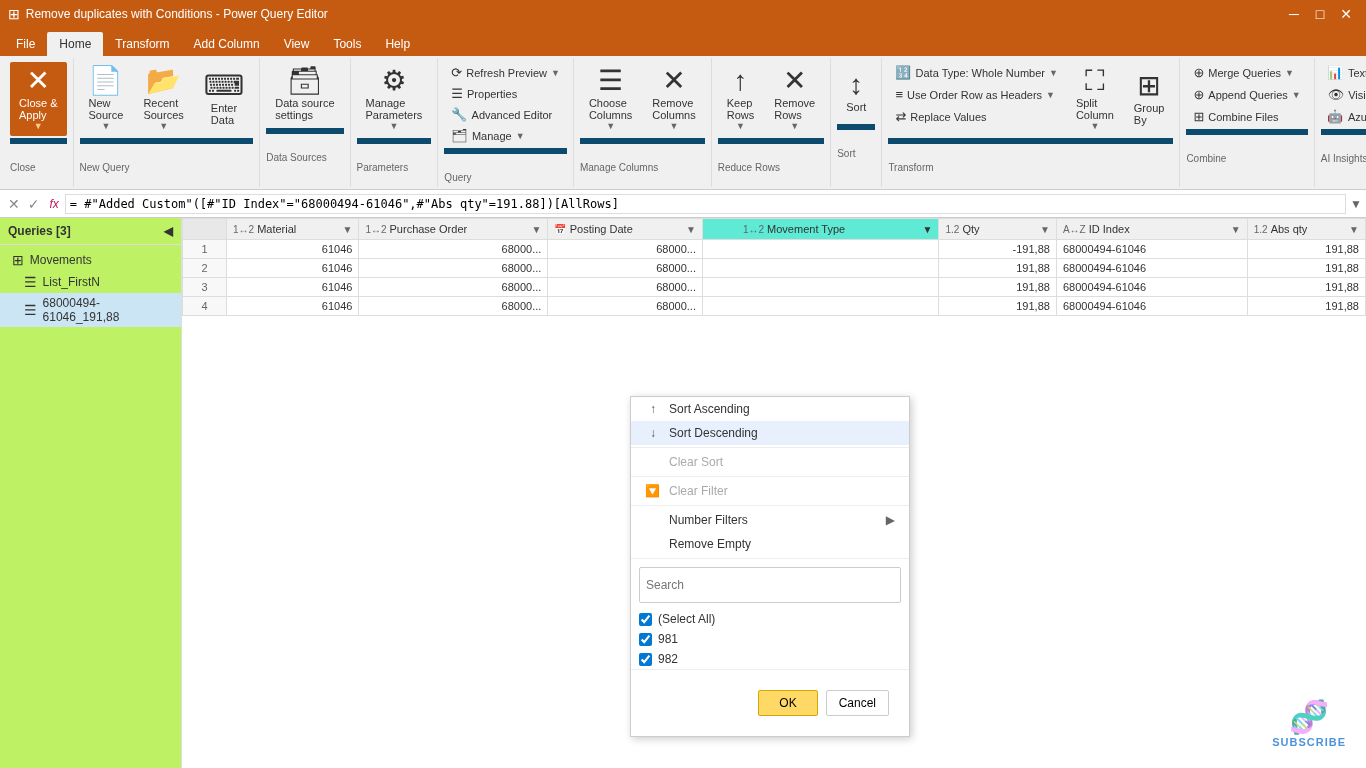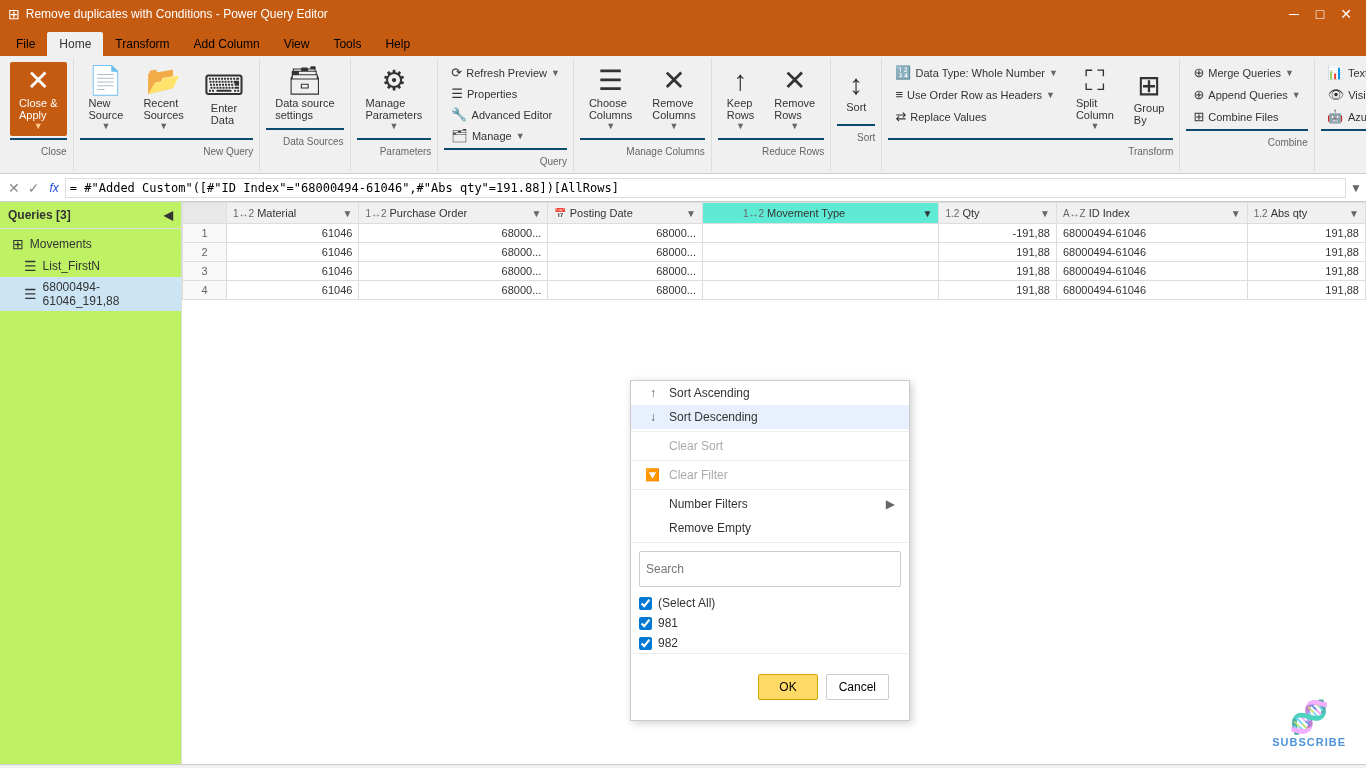--- a/index.html
+++ b/index.html
@@ -22,21 +22,21 @@
 
     
     .ribbon-tabs {
       background: #c55a11;
       display: flex;
       padding: 0 4px;
       padding-top: 4px;
     }
     .ribbon-tab {
       padding: 5px 12px;
-      color: #000000;
+      color: #ffffff;
       cursor: pointer;
       font-size: 12px;
       border-radius: 2px 2px 0 0;
     }
     .ribbon-tab.active {
       background: #f0f0f0;
       color: #333;
     }
 
     
@@ -51,21 +51,21 @@
 
     
     .formula-bar {
       background: white;
       border-bottom: 1px solid #ccc;
       display: flex;
       align-items: center;
       padding: 2px 4px;
       height: 28px;
     }
-    .formula-bar-fx { color: #1d4ed8; margin: 16px 6px; font-style: italic; }
+    .formula-bar-fx { color: #be185d; margin: 16px 6px; font-style: italic; }
     .formula-bar-input {
       flex: 1;
       border: 1px solid #ddd;
       padding: 2px 4px;
       font-size: 12px;
       font-family: 'Consolas', monospace;
       background: white;
     }
     .formula-bar-expand { margin-left: 4px; cursor: pointer; color: #666; }
 
@@ -252,24 +252,24 @@
       border-right: 1px solid #ddd;
     }
     .ribbon-section-inner {
       display: flex;
       flex-direction: column;
       align-items: stretch;
     }
     .ribbon-section-label {
       font-size: 10px;
       color: #666;
-      text-align: right;
-      border-top: 2px solid #0c4a6e;
+      text-align: left;
+      border-top: 6px solid #0c4a6e;
       margin-top: 2px;
-      padding-top: 6px;
+      padding-top: 18px;
       width: 100%;
     }
     .small-btn {
       display: flex;
       align-items: center;
       gap: 4px;
       padding: 2px 6px;
       cursor: pointer;
       border: 1px solid transparent;
       border-radius: 2px;

